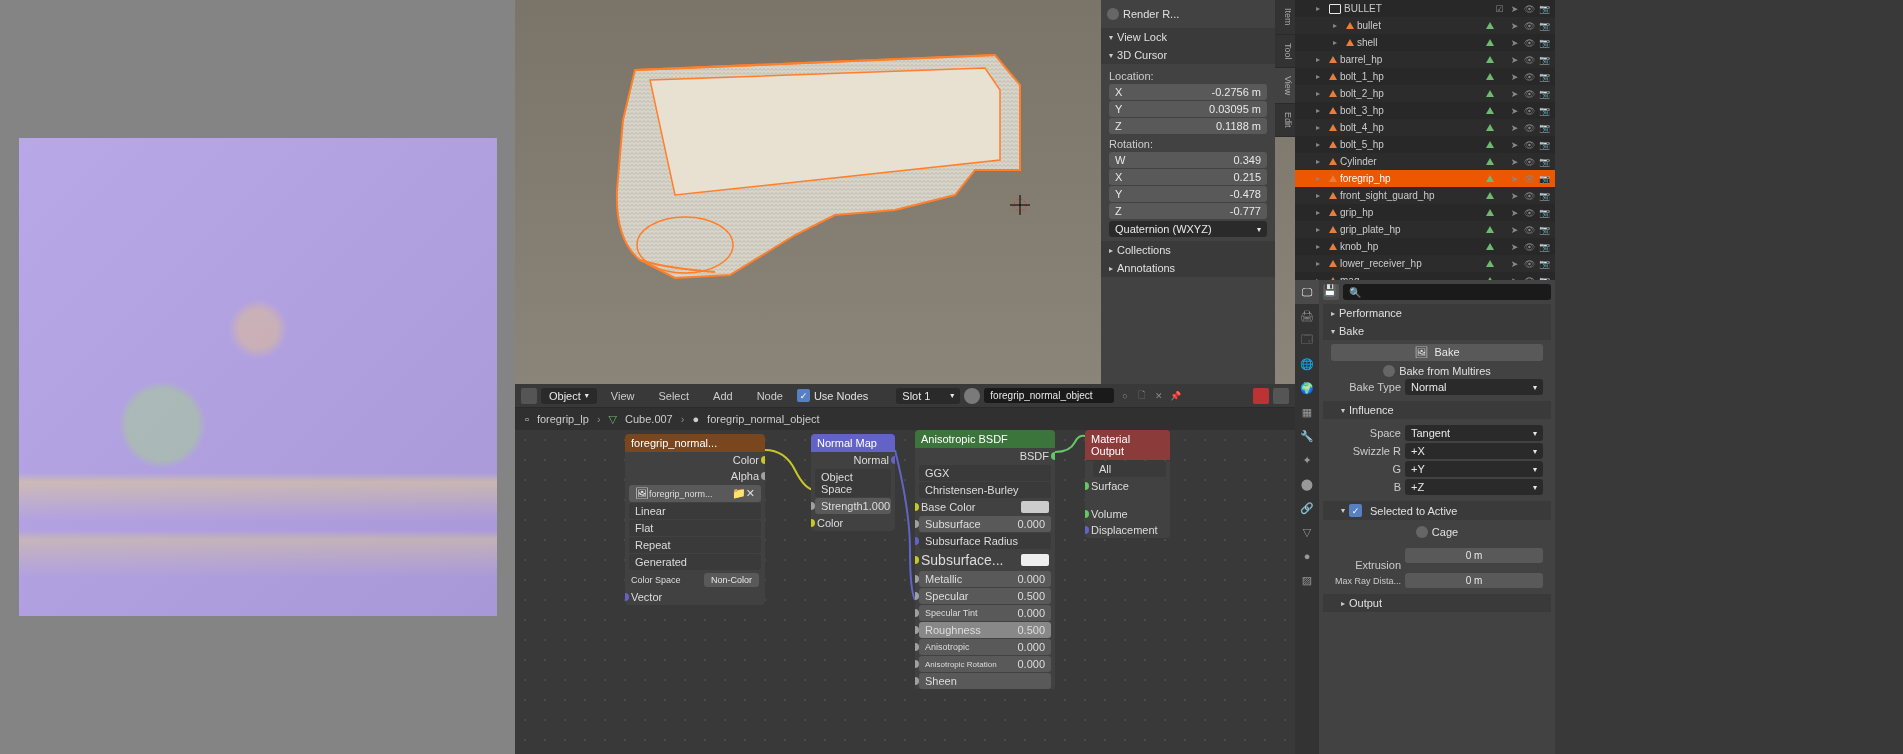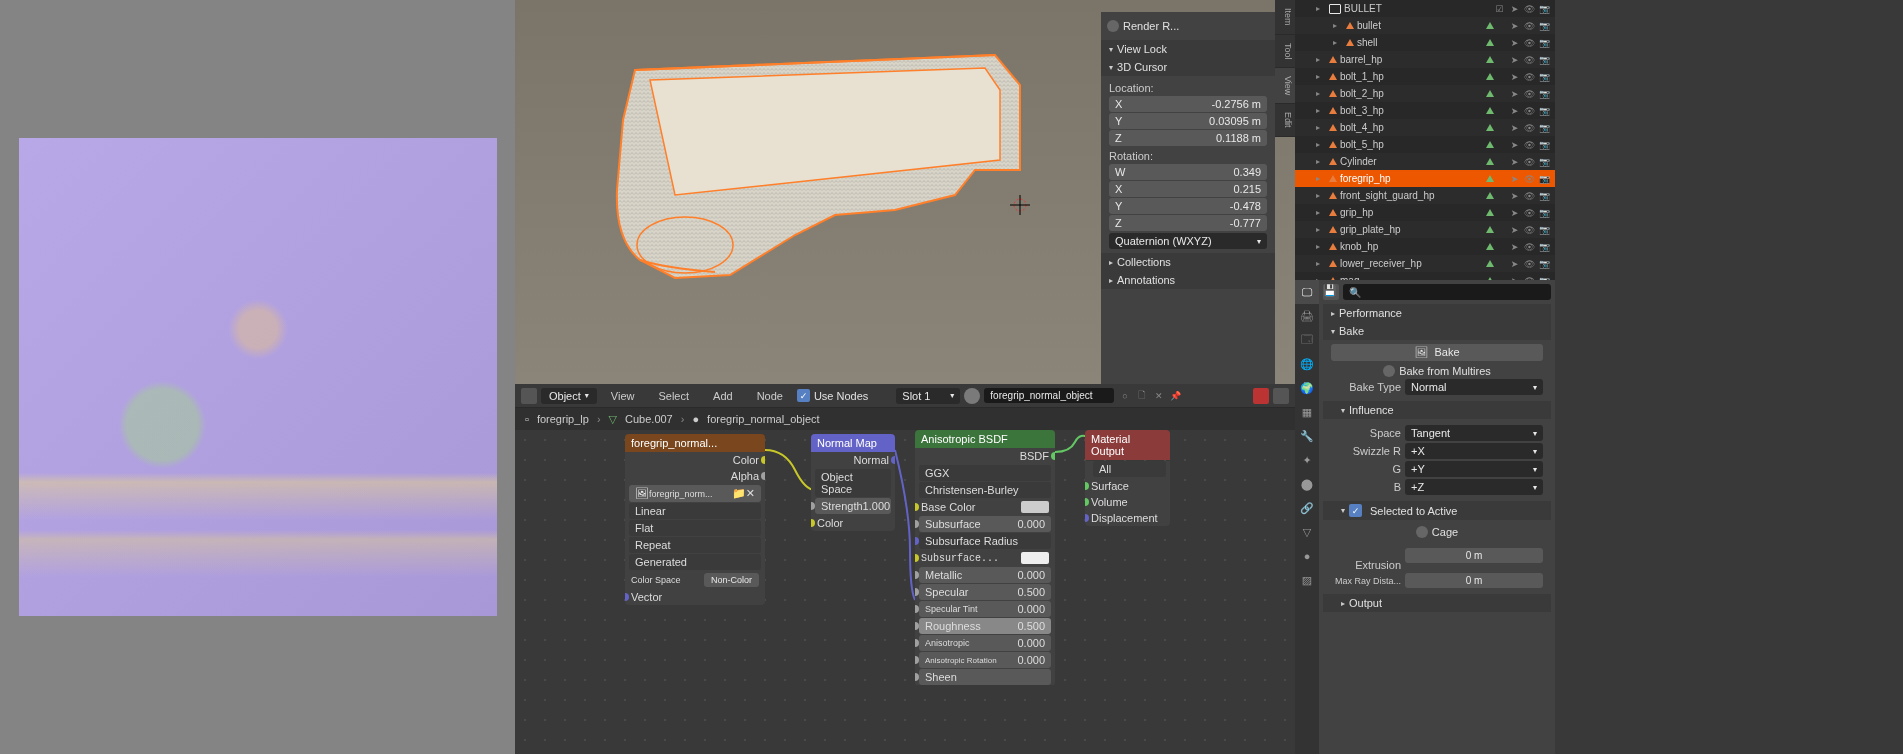--- a/index.html
+++ b/index.html
@@ -113,21 +113,21 @@
       <div class="gizmo-axis" style="background:#e5424a; top:8px; left:0;">X</div>
       <div class="gizmo-axis" style="background:#8ce52f; top:8px; right:0;">Y</div>
       <div class="gizmo-axis" style="background:#4a7de5; top:30px; left:18px; width:16px; height:16px;"></div>
       <div class="gizmo-axis" style="border:2px solid #fff; top:30px; left:38px; width:14px; height:14px;"></div>
     </div>
     <div class="mat-preview">
       <div class="mat-sphere sphere1"></div>
       <div class="mat-sphere sphere2"></div>
     </div>
 
-    <div class="props-sidebar" style="position:absolute; right:20px; top:12px; bottom:0;">
+    <div class="props-sidebar" style="position:absolute; right:20px; top:0; bottom:0;">
       <div style="padding:6px;">
         <div class="prop-row">
             <span class="radio"></span>
             <span>Render R...</span>
           </div>
       </div>
       <div class="panel-header">
           <span>View Lock</span>
         </div>
       <div class="panel-header">
@@ -310,21 +310,21 @@
               <span class="socket sock-val" style="left:-4px;"></span>
               <span>Subsurface</span>
               <span>0.000</span>
             </div>
           <div class="node-row field dark" style="font-size:9px;">
               <span class="socket sock-vec" style="left:-4px;"></span>
               <span>Subsurface Radius</span>
             </div>
           <div class="node-row">
               <span class="socket sock-color" style="left:-4px;"></span>
-              <span style="font-size:10px;font-family:Liberation Mono, monospace;">Subsurface...</span>
+              <span style="font-size:14px;">Subsurface...</span>
               <span style="width:28px; height:12px; background:#eee; border-radius:2px;"></span>
             </div>
           <div class="node-row field">
               <span class="socket sock-val" style="left:-4px;"></span>
               <span>Metallic</span>
               <span>0.000</span>
             </div>
           <div class="node-row field">
               <span class="socket sock-val" style="left:-4px;"></span>
               <span>Specular</span>
@@ -360,21 +360,21 @@
       <div class="node" style="left:570px; top:0; width:85px;">
         <div class="node-title" style="background:#8c3b3b; font-size:9px;"><span>Material Output</span></div>
         <div class="node-body">
           <div class="node-row field dark" style="font-size:9px;margin-left:8px;">
               <span>All</span>
             </div>
           <div class="node-row" style="font-size:9px;">
               <span class="socket sock-shader" style="left:-4px;"></span>
               <span>Surface</span>
             </div>
-          <div class="node-row" style="font-size:9px;">
+          <div class="node-row" style="font-size:9px;margin-top:12px;">
               <span class="socket sock-shader" style="left:-4px;"></span>
               <span>Volume</span>
             </div>
           <div class="node-row" style="font-size:9px;">
               <span class="socket sock-vec" style="left:-4px;"></span>
               <span>Displacement</span>
             </div>
         </div>
       </div>
     </div>

